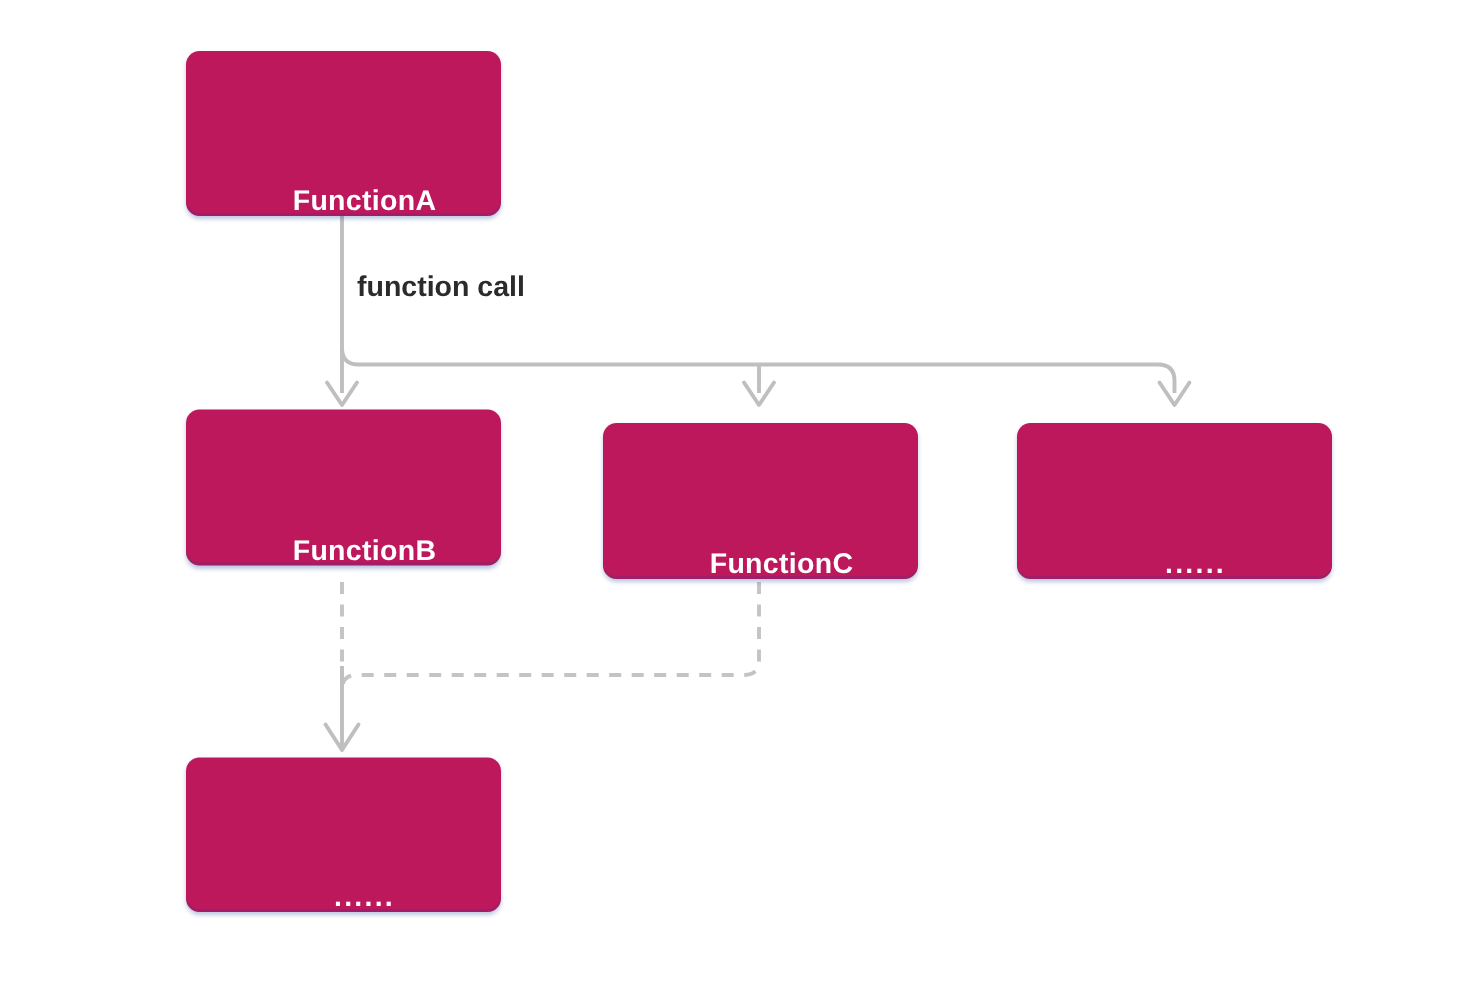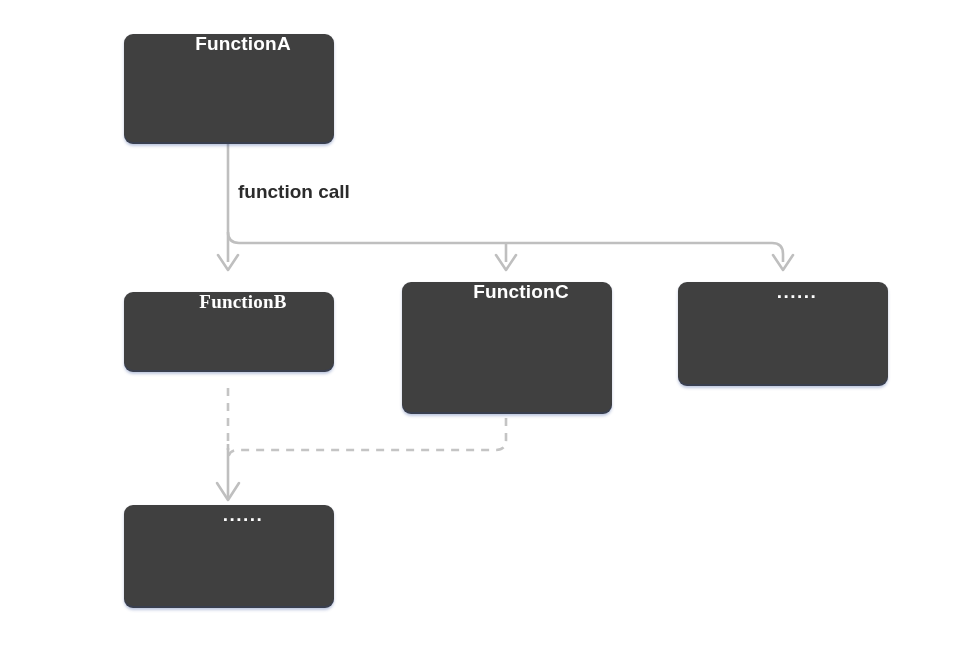--- a/index.html
+++ b/index.html
@@ -13,23 +13,23 @@
   #canvas {
     position: relative;
     width: 973px;
     height: 655px;
     background: #ffffff;
     overflow: hidden;
   }
   .node {
     position: absolute;
     display: flex;
-    align-items: flex-start;
+    align-items: flex-end;
     justify-content: center;
-    background: #404040;
+    background: #be185d;
     border-radius: 9px;
     box-shadow: 0 2px 3px rgba(40, 70, 150, 0.30),
                 inset 0 -2px 0 rgba(30, 60, 150, 0.18);
     color: #ffffff;
     font-weight: bold;
     font-size: 19px;
     letter-spacing: 0.2px;
     box-sizing: border-box;
     user-select: none;
     padding-left: 28px;
@@ -115,25 +115,25 @@
     <g>
       <path class="wire-solid" d="M 228 444 L 228 498"></path>
       <path class="arrowhead" d="M 217 483 L 228 500 L 239 483"></path>
     </g>
   </svg>
 
   <div class="node" style="left:124px; top:34px; width:210px; height:110px;">
     <span class="node-label">FunctionA</span>
   </div>
 
-  <div class="node" style="left:124px; top:292px; width:210px; height:80px;font-family:Liberation Serif, serif;">
+  <div class="node" style="left:124px; top:273px; width:210px; height:104px;">
     <span class="node-label">FunctionB</span>
   </div>
 
-  <div class="node" style="left:402px; top:282px; width:210px; height:132px;">
+  <div class="node" style="left:402px; top:282px; width:210px; height:104px;">
     <span class="node-label">FunctionC</span>
   </div>
 
   <div class="node" style="left:678px; top:282px; width:210px; height:104px;">
     <span class="node-label ellipsis">......</span>
   </div>
 
   <div class="node" style="left:124px; top:505px; width:210px; height:103px;">
     <span class="node-label ellipsis">......</span>
   </div>

